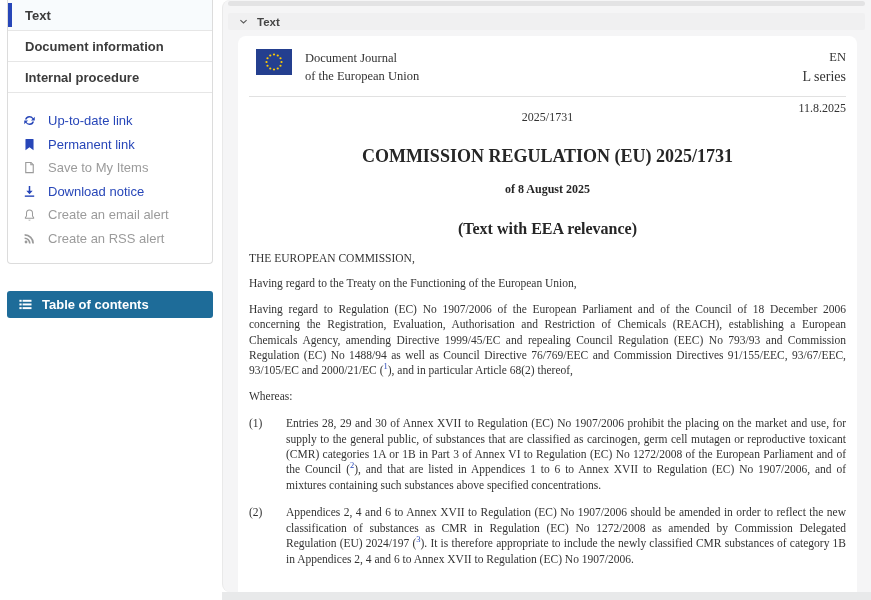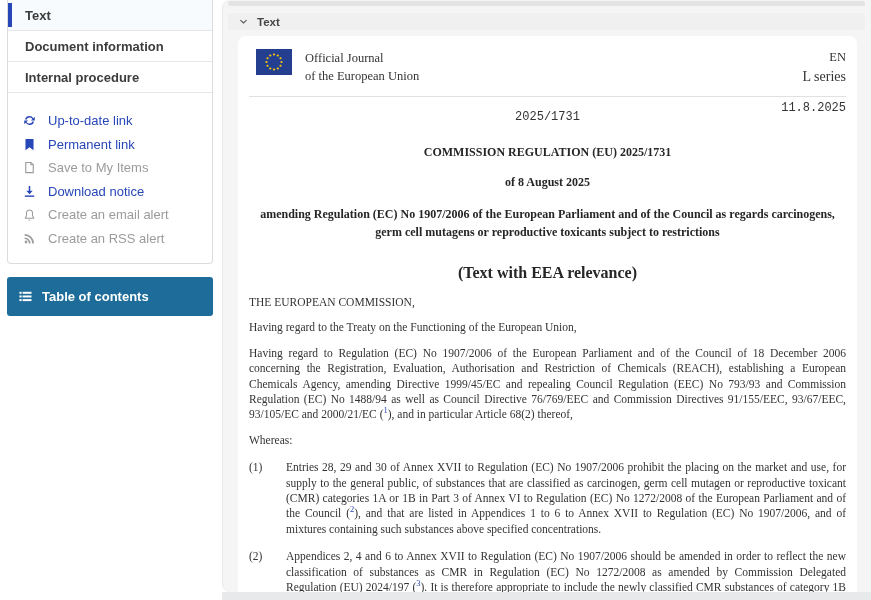--- a/index.html
+++ b/index.html
@@ -26,23 +26,23 @@
   }
   .tabs .tab:last-child { border-bottom:1px solid #e6e6e6; }
   .links { padding:16px 0 12px; }
   .slink {
     display:flex; align-items:center; gap:11px; padding:4px 14px;
     font-size:13px; color:var(--accent); cursor:pointer; line-height:1.2;
   }
   .slink .icn { width:15px; height:15px; flex:none; display:block; }
   .slink.disabled { color:#9b9b9b; }
   .toc-btn {
-    margin-top:13px; width:100%; display:flex; align-items:center; gap:9px;
+    margin-top:27px; width:100%; display:flex; align-items:center; gap:9px;
     background:var(--toc); color:#fff; font-weight:700; font-size:13px;
-    border:none; border-radius:3px; padding:12px 11px; cursor:pointer;
+    border:none; border-radius:3px; padding:6px 11px; cursor:pointer;
     font-family:"Liberation Sans", sans-serif;
   }
   .toc-btn .icn { width:15px; height:15px; display:block; }
 
   
   .panel {
     position:absolute; left:222px; top:0; width:649px; height:592px;
     background:#f5f5f6; border-radius:8px 0 0 8px; overflow:hidden;
     border-left:1px solid #e9e9e9;
   }
@@ -66,27 +66,27 @@
     color:#333; line-height:1.4; padding-top:1px;
   }
   .j-right {
     margin-left:auto; text-align:right; font-family:"Liberation Serif", serif;
     color:#333; padding-top:1px;
   }
   .j-lang { font-size:12.5px; }
   .j-series { font-size:14px; margin-top:4px; }
 
   .meta-row {
-    position:relative; text-align:center; font-family:Liberation Mono, monospace;
+    position:relative; text-align:center; font-family:Liberation Serif, serif;
     font-size:12px; color:#333; padding:13px 0 4px;
   }
   .meta-date { position:absolute; right:0; top:4px; }
 
   .h { text-align:center; font-family:"Liberation Serif", serif; font-weight:700; color:#262626; }
-  .h-title   { font-size:12px; margin-top:17px; }
+  .h-title   { font-size:18px; margin-top:17px; }
   .h-date    { font-size:12px;   margin-top:15px; }
   .h-subject { font-size:12px;   margin:15px auto 0; max-width:97%; line-height:1.5; }
   .h-eea     { font-size:16px;   margin-top:23px; }
 
   #doc-body {
     margin-top:13px; font-family:"Liberation Serif", serif; font-size:11.5px;
     color:#333; line-height:1.34;
   }
   .para { margin:0 0 10px; text-align:justify; }
   .recital { display:flex; margin:12px 0 0; }
@@ -190,37 +190,36 @@
             <circle cx="21.75" cy="19.5" r="1.1"></circle>
           <circle cx="18" cy="20.5" r="1.1"></circle>
             <circle cx="14.25" cy="19.5" r="1.1"></circle>
           <circle cx="11.5" cy="16.75" r="1.1"></circle>
             <circle cx="10.5" cy="13" r="1.1"></circle>
           <circle cx="11.5" cy="9.25" r="1.1"></circle>
             <circle cx="14.25" cy="6.5" r="1.1"></circle>
         </g>
       </svg>
       <div class="j-title">
-        <div>Official Journal</div>
+        <div>Document Journal</div>
         <div>of the European Union</div>
       </div>
       <div class="j-right">
         <div class="j-lang">EN</div>
         <div class="j-series">L series</div>
       </div>
     </div>
 
     <div class="meta-row">
       <span>2025/1731</span>
       <span class="meta-date">11.8.2025</span>
     </div>
 
     <div class="h h-title">COMMISSION REGULATION (EU) 2025/1731</div>
     <div class="h h-date">of 8 August 2025</div>
-    <div class="h h-subject">amending Regulation (EC) No 1907/2006 of the European Parliament and of the Council as regards carcinogens, germ cell mutagens or reproductive toxicants subject to restrictions</div>
     <div class="h h-eea">(Text with EEA relevance)</div>
 
     <div id="doc-body">
         <p class="para">THE EUROPEAN COMMISSION,</p>
         <p class="para">Having regard to the Treaty on the Functioning of the European Union,</p>
         <p class="para">Having regard to Regulation (EC) No 1907/2006 of the European Parliament and of the Council of 18 December 2006 concerning the Registration, Evaluation, Authorisation and Restriction of Chemicals (REACH), establishing a European Chemicals Agency, amending Directive 1999/45/EC and repealing Council Regulation (EEC) No 793/93 and Commission Regulation (EC) No 1488/94 as well as Council Directive 76/769/EEC and Commission Directives 91/155/EEC, 93/67/EEC, 93/105/EC and 2000/21/EC (<sup class="fnref">1</sup>), and in particular Article 68(2) thereof,</p>
         <p class="para">Whereas:</p>
         <div class="recital">
           <span class="rnum">(1)</span>
           <span class="rtext">Entries 28, 29 and 30 of Annex XVII to Regulation (EC) No 1907/2006 prohibit the placing on the market and use, for supply to the general public, of substances that are classified as carcinogen, germ cell mutagen or reproductive toxicant (CMR) categories 1A or 1B in Part 3 of Annex VI to Regulation (EC) No 1272/2008 of the European Parliament and of the Council (<sup class="fnref">2</sup>), and that are listed in Appendices 1 to 6 to Annex XVII to Regulation (EC) No 1907/2006, and of mixtures containing such substances above specified concentrations.</span>

